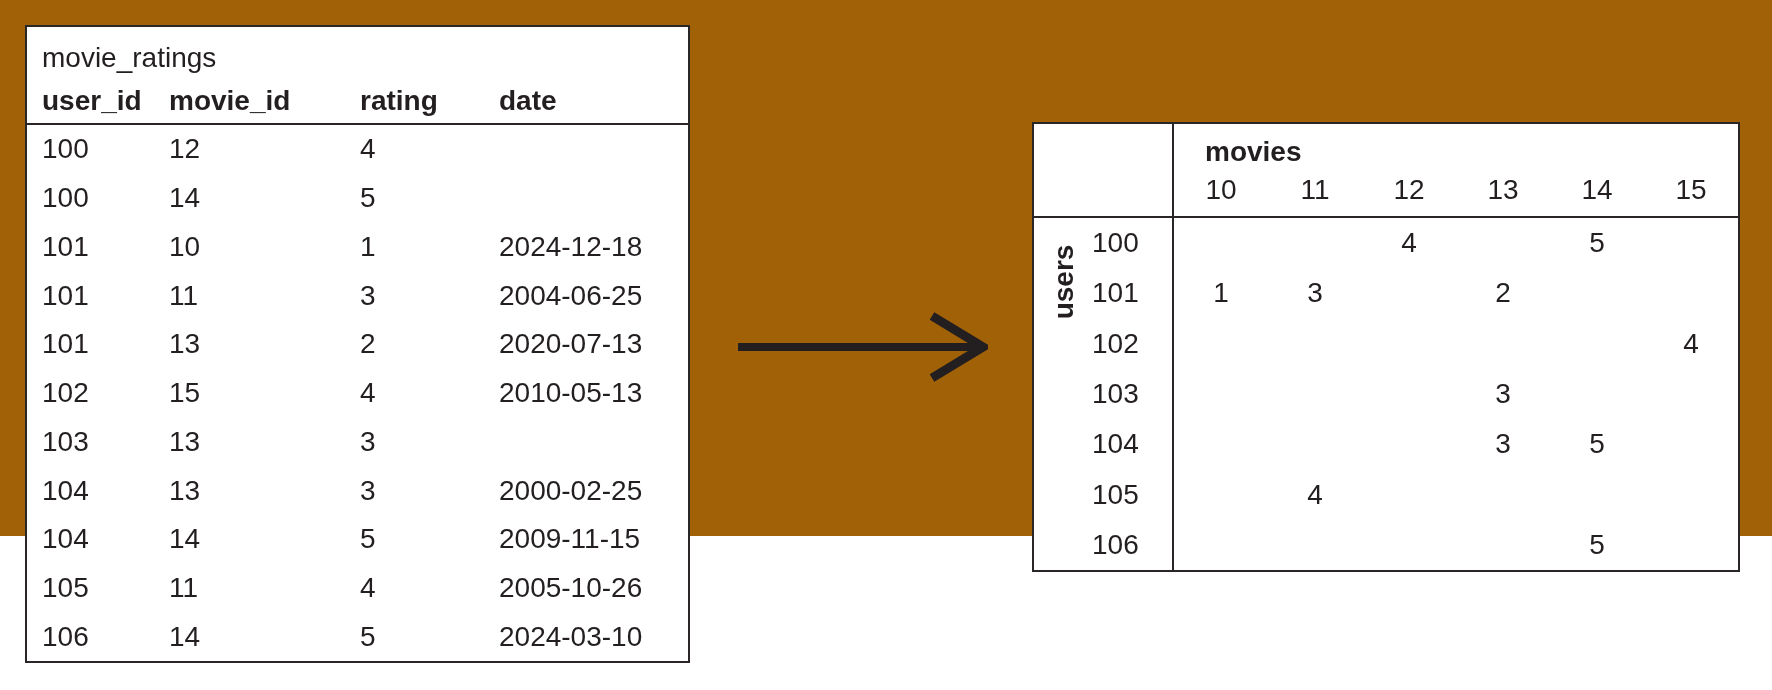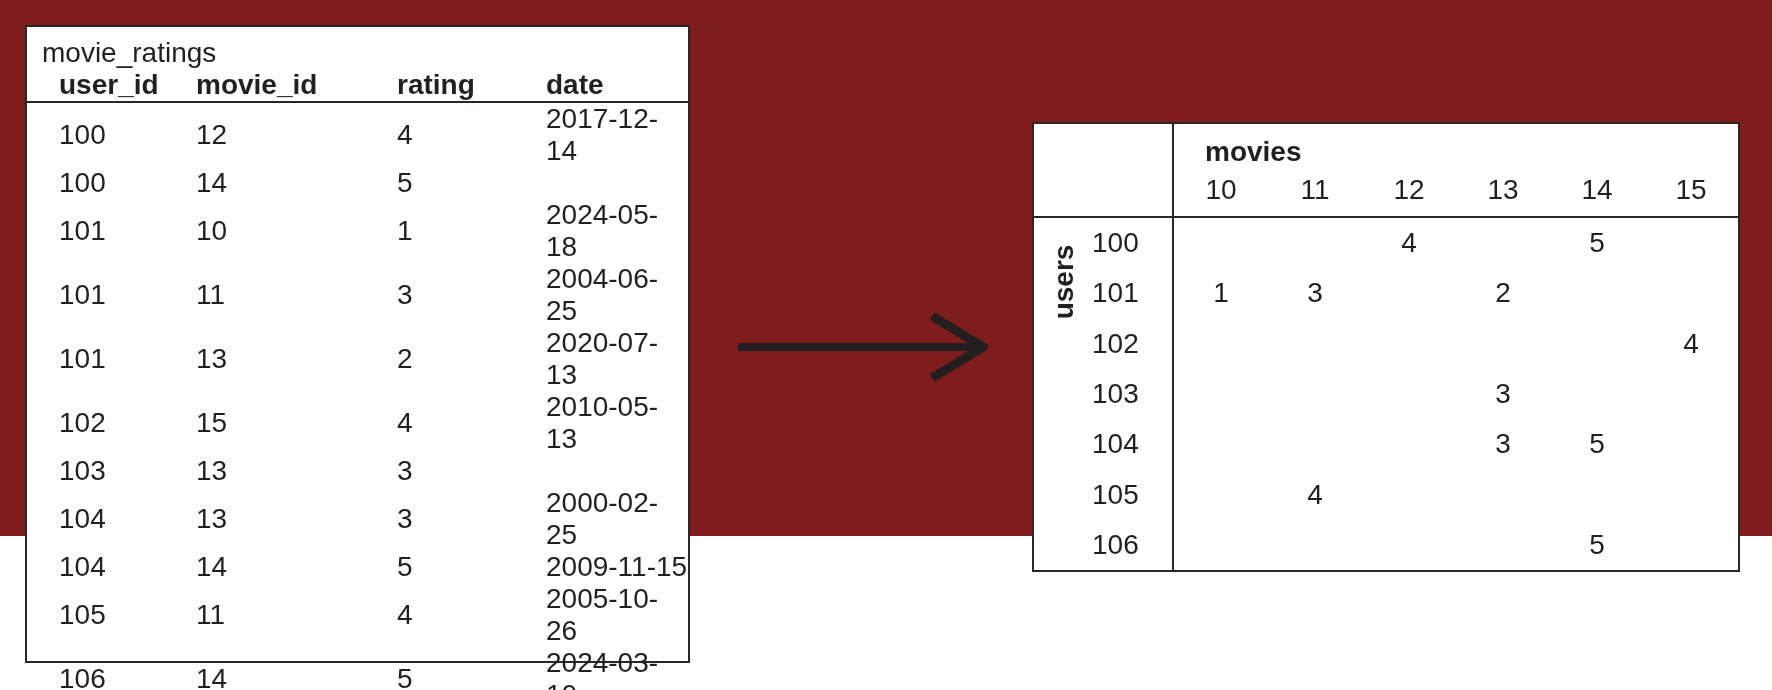--- a/index.html
+++ b/index.html
@@ -10,21 +10,21 @@
     height: 690px;
     overflow: hidden;
     font-family: "Liberation Sans", sans-serif;
     color: #231f20;
     font-size: 28px;
   }
   .canvas {
     position: relative;
     width: 1772px;
     height: 536px;
-    background: #7f1d1d;
+    background: #a16207;
   }
 
   
   .src-table {
     position: absolute;
     left: 25px;
     top: 25px;
     width: 665px;
     height: 638px;
     border: 2px solid #2a2627;
@@ -44,22 +44,21 @@
   .src-head {
     height: 46px;
     box-sizing: border-box;
     border-bottom: 2px solid #2a2627;
     font-weight: bold;
   }
   .src-head, .src-row {
     display: grid;
     grid-template-columns: 127px 191px 139px auto;
     align-items: center;
-    padding-left: 32px;
-    gap: 10px;
+    padding-left: 15px;
   }
   .src-rows {
     flex: 1;
     display: flex;
     flex-direction: column;
   }
   .src-row { flex: 1; }
 
   
   .arrow-wrap {
@@ -157,32 +156,31 @@
       <span>user_id</span>
       <span>movie_id</span>
       <span>rating</span>
       <span>date</span>
     </div>
     <div class="src-rows">
       <div class="src-row">
         <span>100</span>
         <span>12</span>
         <span>4</span>
-        <span>2017-12-14</span>
       </div>
       <div class="src-row">
         <span>100</span>
         <span>14</span>
         <span>5</span>
       </div>
       <div class="src-row">
         <span>101</span>
         <span>10</span>
         <span>1</span>
-        <span>2024-05-18</span>
+        <span>2024-12-18</span>
       </div>
       <div class="src-row">
         <span>101</span>
         <span>11</span>
         <span>3</span>
         <span>2004-06-25</span>
       </div>
       <div class="src-row">
         <span>101</span>
         <span>13</span>

